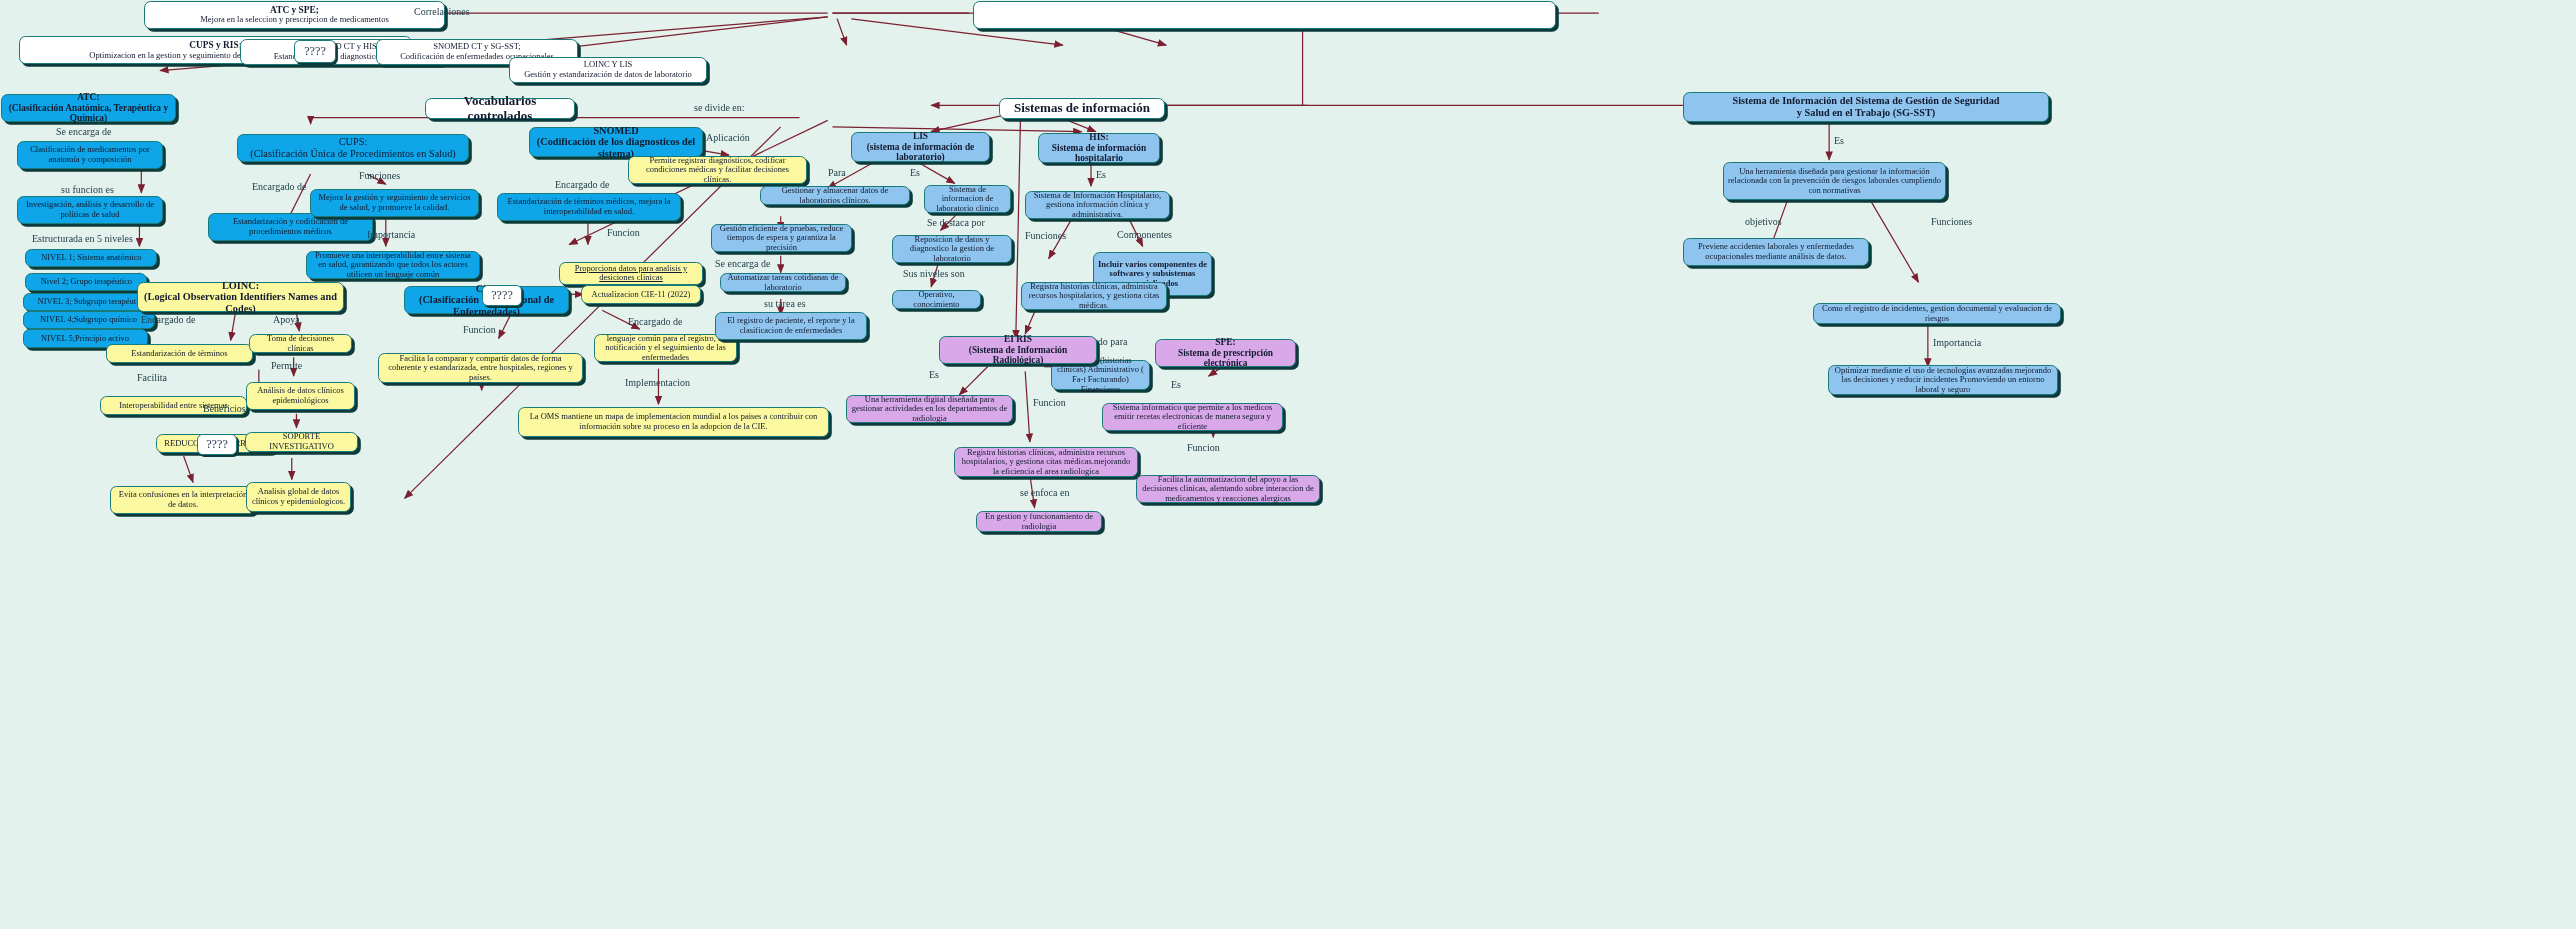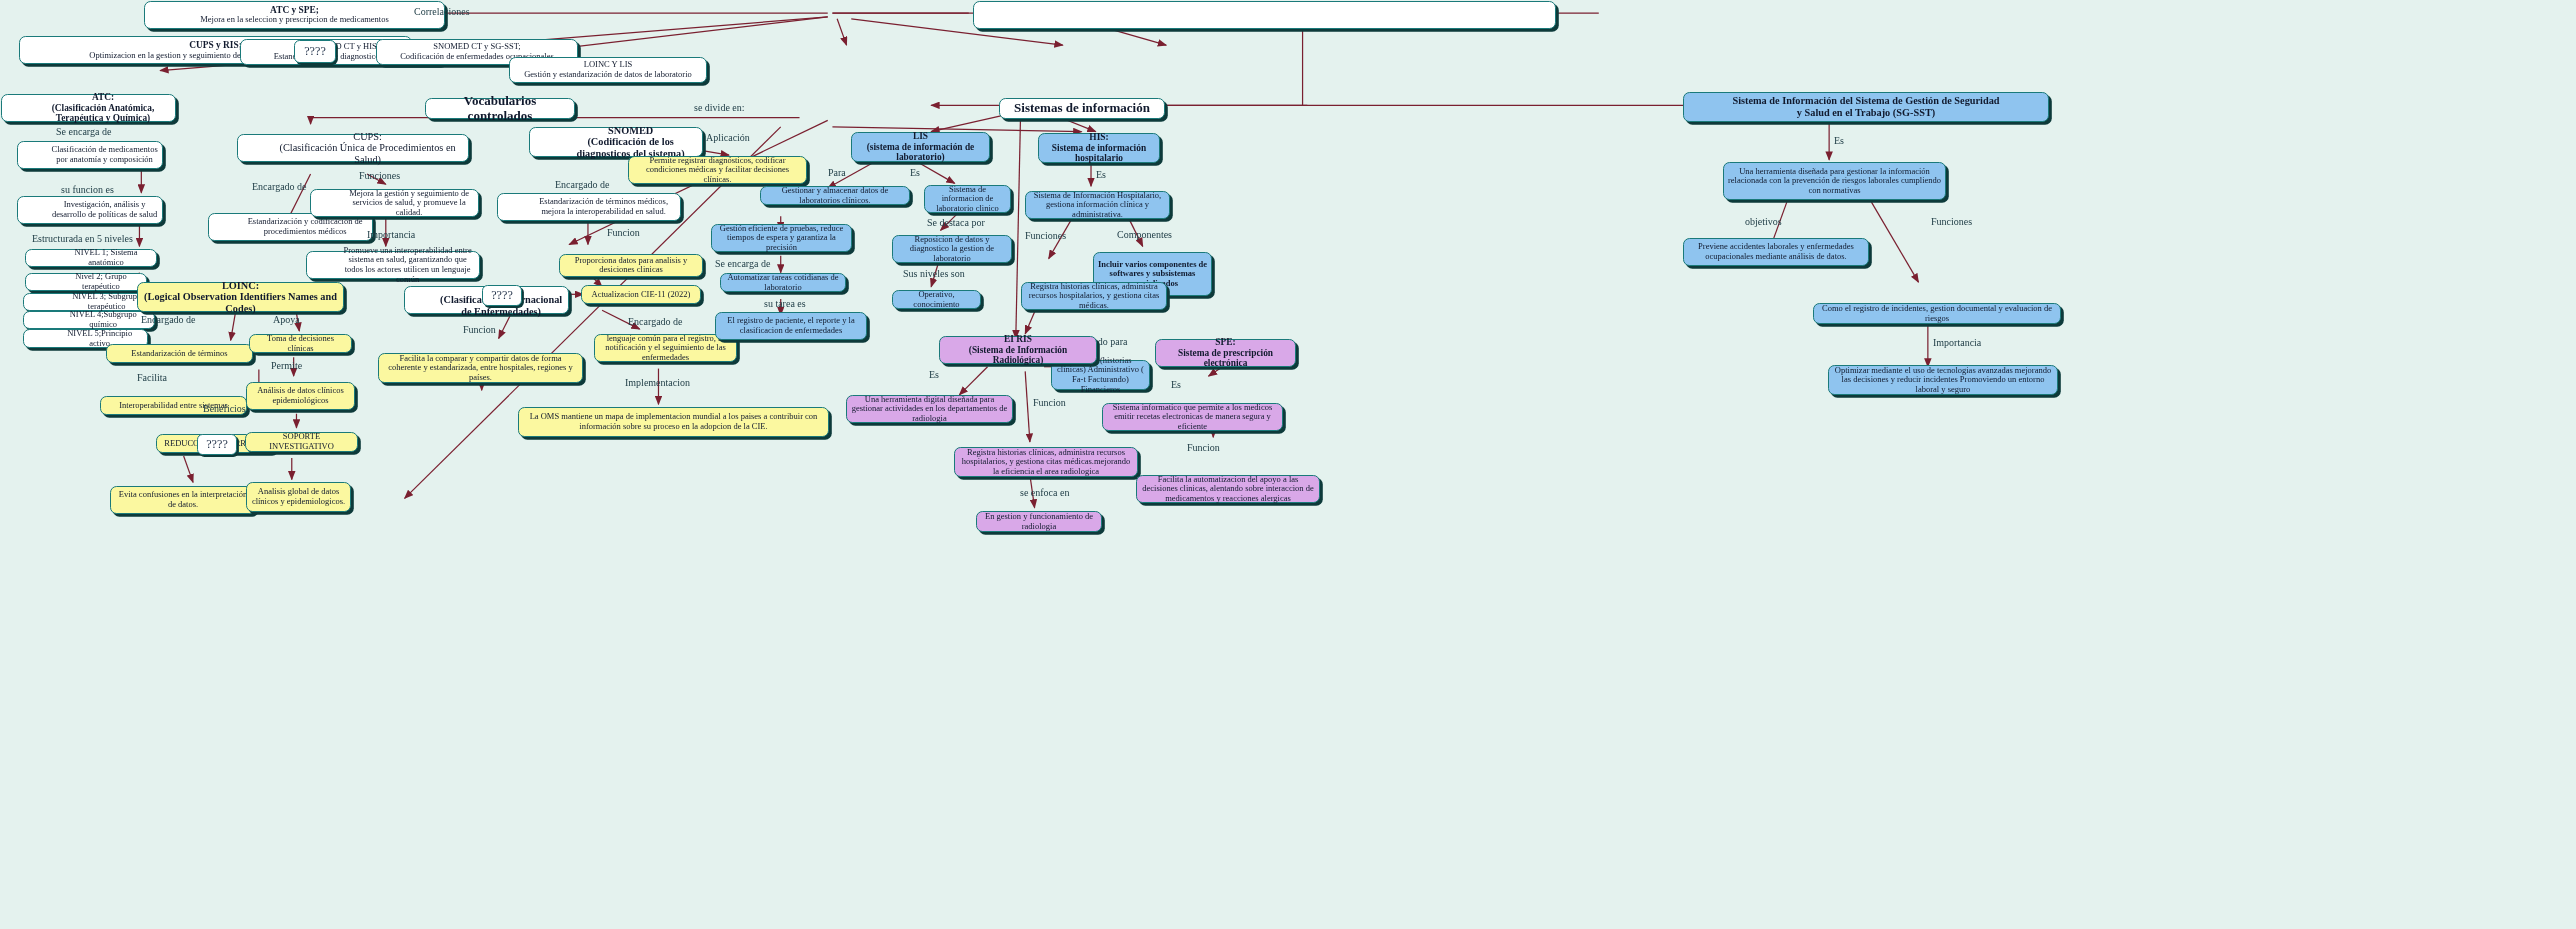--- a/index.html
+++ b/index.html
@@ -18,21 +18,21 @@
     border:1.4px solid #1a7a7a;
     border-radius:6.6px;
     display:flex;align-items:center;justify-content:center;
     text-align:center;
     color:#111a2e;
     box-shadow:2.8px 2.8px 0 #0d3a3a;
     padding:1.9px 3.8px;
     line-height:1.12;
   }
   .white{background:#ffffff;}
-  .orange{background:#ffffff;padding-left:33px;}
+  .orange{background:#0ea5e9;}
   .yellow{background:#fbf8a0;}
   .blue{background:#8fc4ef;}
   .purple{background:#d9a8e8;}
   .b{font-weight:bold;}
   .f9{font-size:8.5px;}
   .f10{font-size:9.4px;}
   .f11{font-size:10.3px;}
   .f13{font-size:13px;}
   .f17{font-size:16px;}
   .lbl{
@@ -283,21 +283,21 @@
 </div>
 <div class="lbl" style="left:706px;top:132px;"><span>Aplicación</span></div>
 <div class="node yellow" style="left:628px;top:156px;width:179px;height:28px;">
   <span class="f9">Permite registrar diagnósticos, codificar condiciones médicas y facilitar decisiones clínicas.</span>
     </div>
 <div class="lbl" style="left:555px;top:179px;"><span>Encargado de</span></div>
 <div class="node orange" style="left:497px;top:193px;width:184px;height:28px;">
   <span class="f9">Estandarización de términos médicos, mejora la interoperabilidad en salud.</span>
     </div>
 <div class="lbl" style="left:607px;top:227px;"><span>Funcion</span></div>
-<div class="node yellow" style="left:559px;top:254px;width:144px;height:22.6px;">
+<div class="node yellow" style="left:559px;top:262px;width:144px;height:22.6px;text-decoration:underline;">
   <span class="f9">Proporciona datos para analisis y desiciones clinicas</span>
     </div>
 
 <div class="node orange" style="left:404px;top:286px;width:165px;height:28px;flex-direction:column;">
   <span class="b f11">CIE:</span>
   <span class="b f11">(Clasificación Internacional de Enfermedades)</span>
 </div>
 <div class="qbox" style="left:482px;top:285px;width:38px;height:19px;">
   <span>????</span>
 </div>

